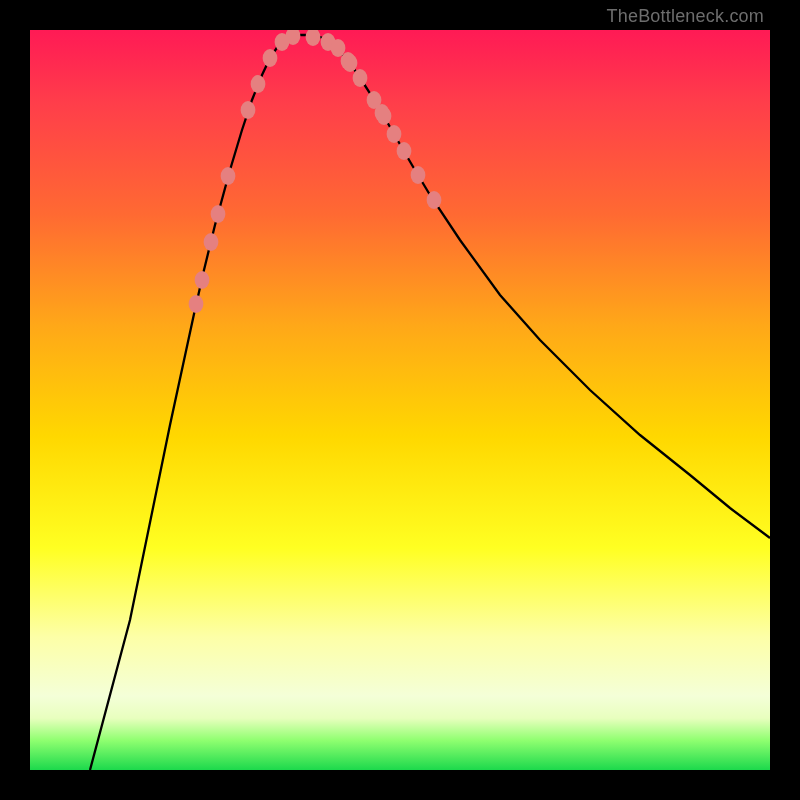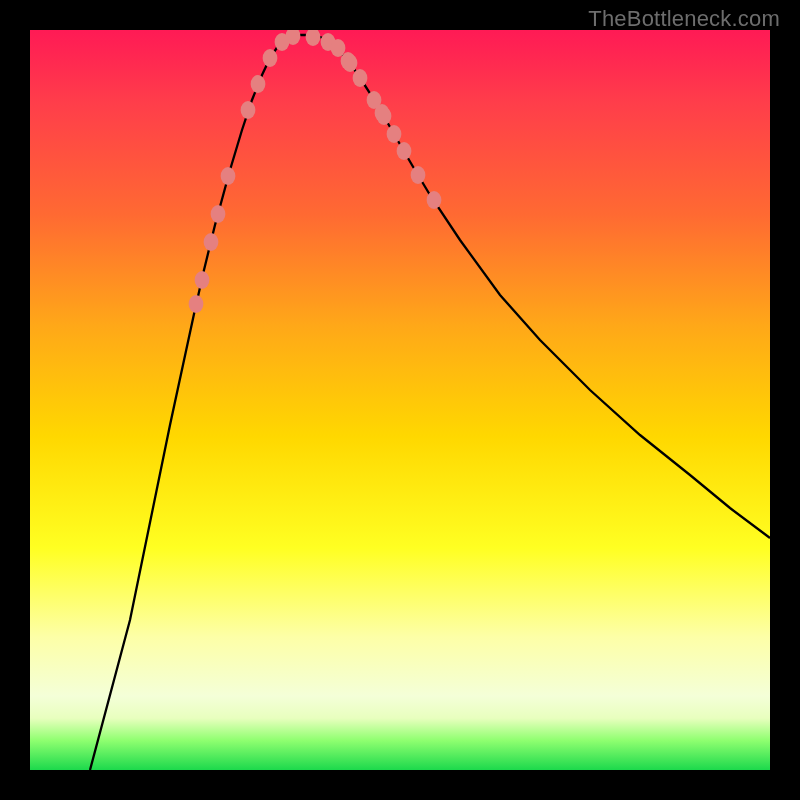--- a/index.html
+++ b/index.html
@@ -37,23 +37,23 @@
       #fdffa7 82%,
       #f4ffd8 90%,
       #e8ffbe 93%,
       #8fff70 96%,
       #1cd94c 100%
     );
   }
   .watermark {
     position: absolute;
     top: 6px;
-    right: 20px;
+    right: 36px;
     color: #6d6d6d;
-    font-size: 22px;
+    font-size: 18px;
     letter-spacing: 0.2px;
     user-select: none;
   }
   svg.curve {
     position: absolute;
     inset: 0;
     width: 100%;
     height: 100%;
   }
 </style>

